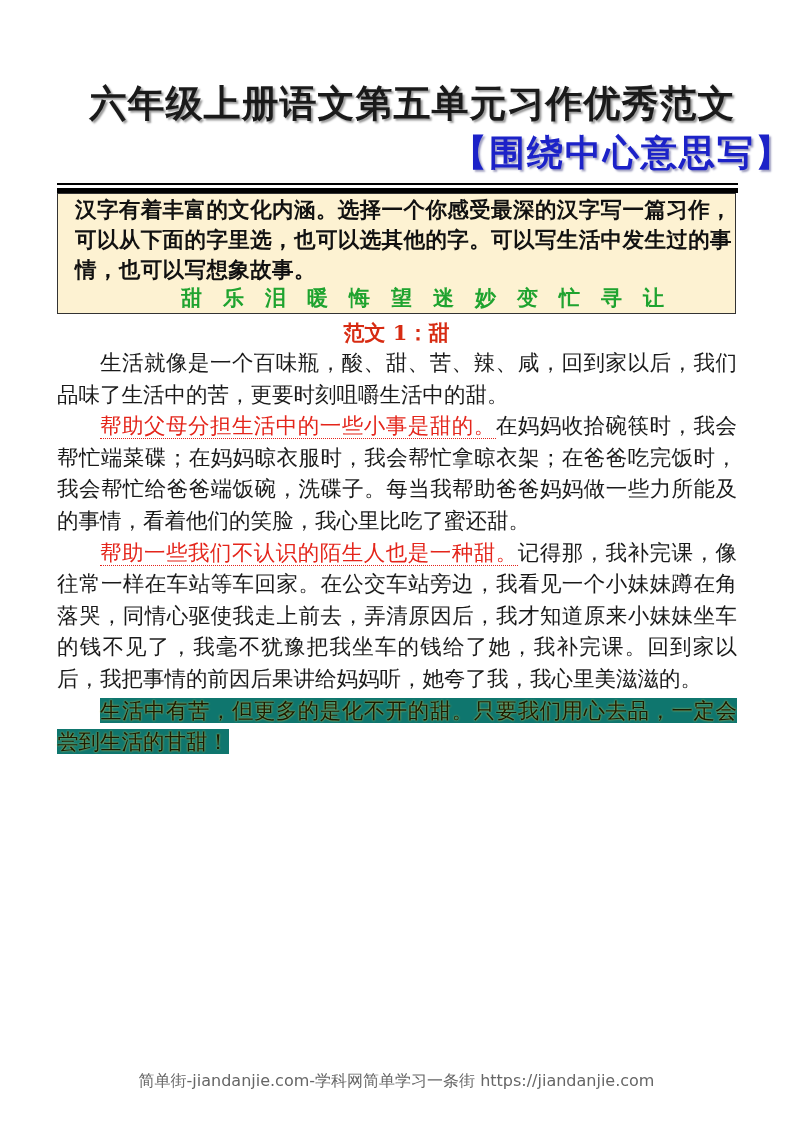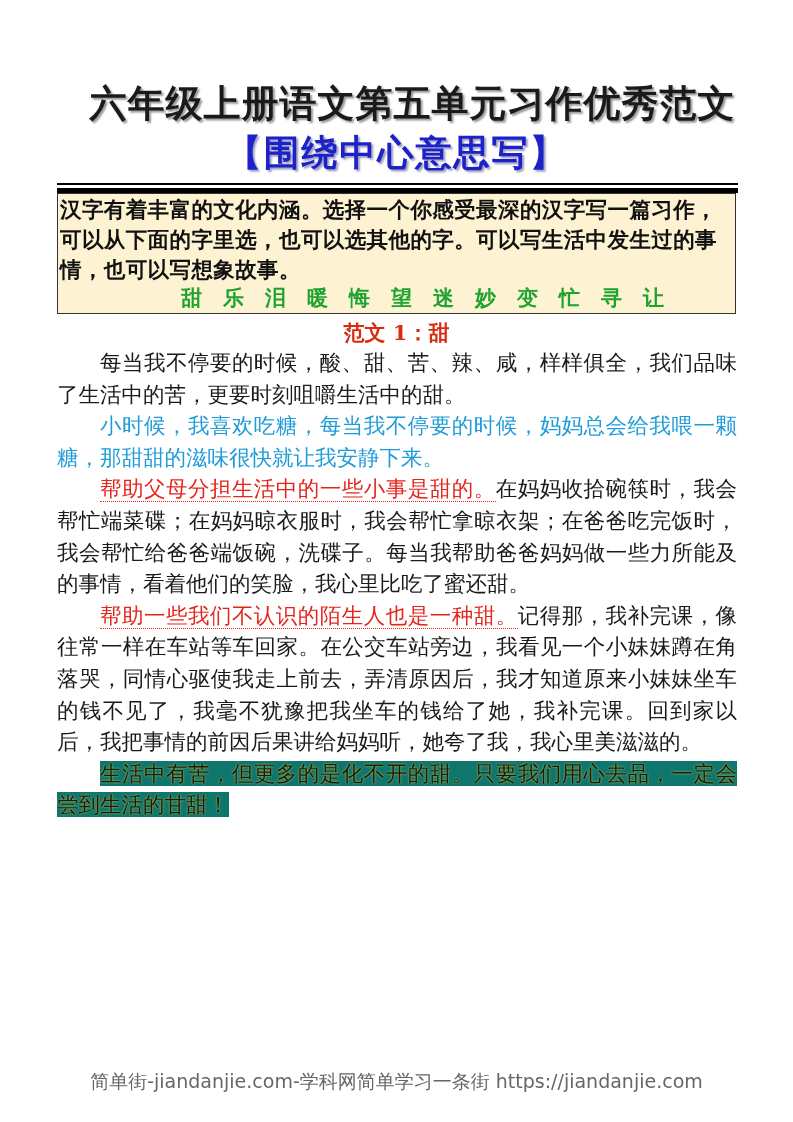--- a/index.html
+++ b/index.html
@@ -1,64 +1,63 @@
 <!DOCTYPE html>
 <html><head>
 <meta charset="utf-8">
 <style>
   html, body { margin: 0; padding: 0; background: #ffffff; }
   body { width: 793px; height: 1122px; position: relative; overflow: hidden;
          font-family: "DejaVu Sans", "Liberation Sans", sans-serif; color: #111; }
   .title { position: absolute; left: 0; width: 793px; top: 80px; text-align: center;
            font-family: "DejaVu Serif", "Liberation Serif", serif; font-size: 37px; font-weight: bold;
            color: #1a1a1a; letter-spacing: 1px; text-shadow: 2px 2px 2px #9a9a9a; line-height: 46px; margin-left: 16px; }
-  .subtitle { position: absolute; left: 0; width: 793px; top: 130px; text-align: center;
+  .subtitle { position: absolute; left: 0; width: 793px; top: 130px; text-align: right;
               font-size: 36px; font-weight: bold; color: #1c22c8; letter-spacing: 2px;
               text-shadow: 2px 2px 2px #a0a0c0; line-height: 46px; }
   .rule-thin { position: absolute; left: 57px; width: 681px; top: 183px; height: 2px; background: #000; }
   .rule-thick { position: absolute; left: 57px; width: 681px; top: 188px; height: 5px; background: #000; }
   .prompt-box { position: absolute; left: 57px; top: 193px; width: 679px; height: 121px;
                 background: #fdf2d2; border: 1px solid #333; box-sizing: border-box; }
-  .prompt-text { position: absolute; left: 2px; top: 1px; width: 675px;
+  .prompt-text { position: absolute; left: 17px; top: 1px; width: 675px;
                  font-family: "DejaVu Serif", "Liberation Serif", serif; font-weight: bold;
                  font-size: 21.5px; line-height: 30px; color: #111; letter-spacing: 0.4px; }
   .chars { position: absolute; left: 0; top: 91px; width: 679px; text-align: center;
            font-family: "DejaVu Serif", "Liberation Serif", serif; font-weight: bold;
            font-size: 21px; color: #1fa32f; line-height: 26px; padding-left: 25px; }
   .chars span { margin: 0 10.5px; }
   .essay-title { position: absolute; left: 0; width: 793px; top: 318px; text-align: center;
                  font-family: "DejaVu Serif", "Liberation Serif", serif; font-weight: bold;
                  font-size: 21px; color: #d72b12; line-height: 30px; }
   .essay { position: absolute; left: 57px; top: 347px; width: 680px;
            font-size: 21.5px; line-height: 31.6px; color: #1a1a1a; text-align: justify; }
   .essay p { margin: 0; text-indent: 2em; }
   .blue { color: #1f9bd8; }
   .red { color: #e4251b; border-bottom: 1.5px dotted #e4251b; }
   .hl { background: #0f766e; color: #1b1b00; text-shadow: 0 0 2px #d8d060; }
   .footer { position: absolute; left: 0; width: 793px; top: 1071px; text-align: center;
-            font-size: 19px; color: #666; line-height: 20px; }
+            font-size: 16px; color: #666; line-height: 20px; }
 </style>
 </head>
 <body>
 
 <div class="title">六年级上册语文第五单元习作优秀范文</div>
 <div class="subtitle">【围绕中心意思写】</div>
 <div class="rule-thin"></div>
 <div class="rule-thick"></div>
 
 <div class="prompt-box">
   <div class="prompt-text">汉字有着丰富的文化内涵。选择一个你感受最深的汉字写一篇习作，可以从下面的字里选，也可以选其他的字。可以写生活中发生过的事情，也可以写想象故事。</div>
   <div class="chars">
     <span>甜</span><span>乐</span><span>泪</span><span>暖</span><span>悔</span><span>望</span><span>迷</span><span>妙</span><span>变</span><span>忙</span><span>寻</span><span>让</span>
   </div>
 </div>
 
 <div class="essay-title">范文 1：甜</div>
 
 <div class="essay">
-  <p><span>每当我不停要的时候，酸、甜、苦、辣、咸，样样俱全，我们品味了生活中的苦，更要时刻咀嚼生活中的甜。</span></p>
-  <p class="blue"><span>小时候，我喜欢吃糖，每当我不停要的时候，妈妈总会给我喂一颗糖，那甜甜的滋味很快就让我安静下来。</span></p>
+  <p><span>生活就像是一个百味瓶，酸、甜、苦、辣、咸，回到家以后，我们品味了生活中的苦，更要时刻咀嚼生活中的甜。</span></p>
   <p><span class="red">帮助父母分担生活中的一些小事是甜的。</span><span>在妈妈收拾碗筷时，我会帮忙端菜碟；在妈妈晾衣服时，我会帮忙拿晾衣架；在爸爸吃完饭时，我会帮忙给爸爸端饭碗，洗碟子。每当我帮助爸爸妈妈做一些力所能及的事情，看着他们的笑脸，我心里比吃了蜜还甜。</span></p>
   <p><span class="red">帮助一些我们不认识的陌生人也是一种甜。</span><span>记得那，我补完课，像往常一样在车站等车回家。在公交车站旁边，我看见一个小妹妹蹲在角落哭，同情心驱使我走上前去，弄清原因后，我才知道原来小妹妹坐车的钱不见了，我毫不犹豫把我坐车的钱给了她，我补完课。回到家以后，我把事情的前因后果讲给妈妈听，她夸了我，我心里美滋滋的。</span></p>
   <p><span class="hl">生活中有苦，但更多的是化不开的甜。只要我们用心去品，一定会尝到生活的甘甜！</span></p>
 </div>
 
 <div class="footer">简单街-jiandanjie.com-学科网简单学习一条街 https://jiandanjie.com</div>
 
 </body></html>

